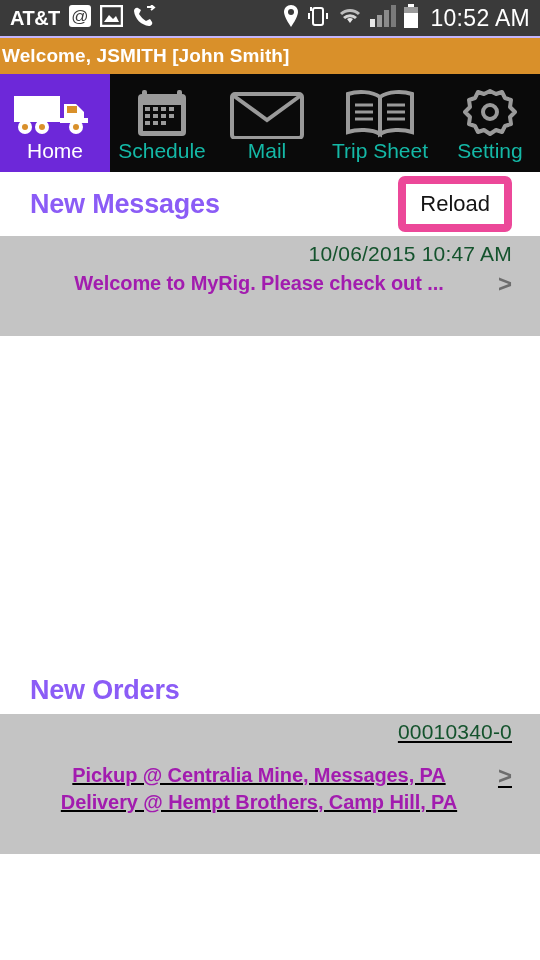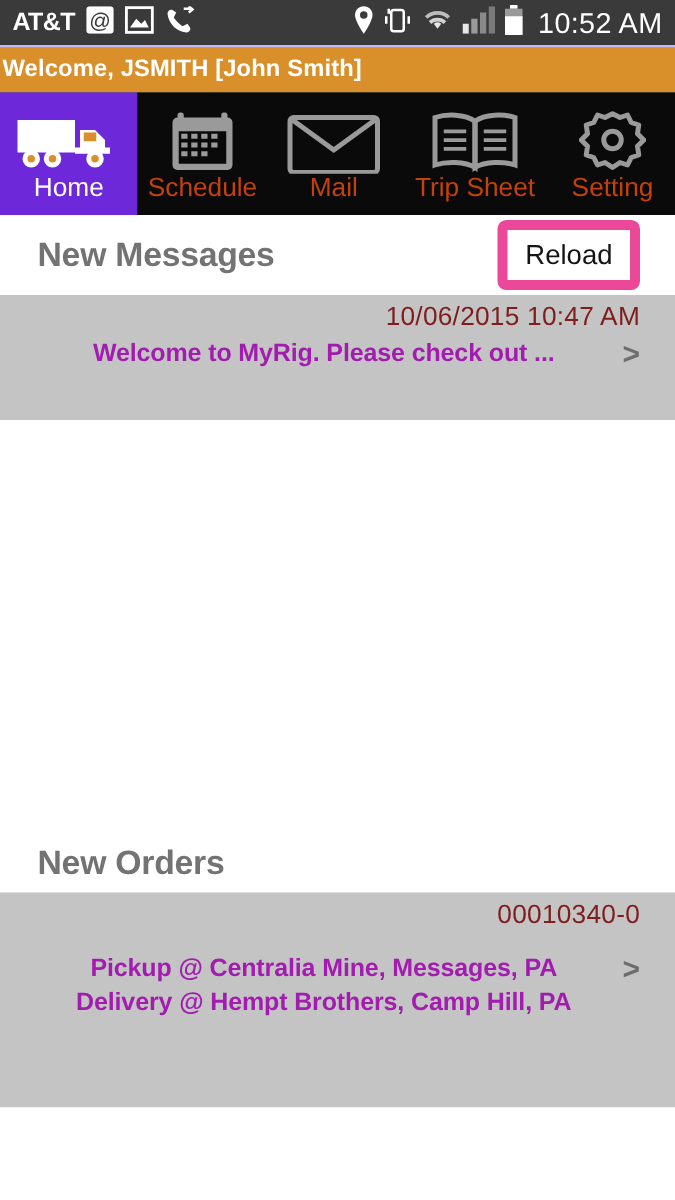--- a/index.html
+++ b/index.html
@@ -93,40 +93,40 @@
   }
   .tab.active { background: #6d28d9; }
   .tab-icon {
     height: 54px;
     display: flex;
     align-items: center;
     justify-content: center;
   }
   .tab-label {
     font-size: 21px;
-    color: #c2410c;
+    color: #14b8a6;
     line-height: 1;
     padding-bottom: 6px;
     white-space: nowrap;
   }
   .tab.active .tab-label { color: #ffffff; }
 
   
   .section-header {
     display: flex;
     align-items: center;
     justify-content: space-between;
     padding: 0 28px 0 30px;
     box-sizing: border-box;
     background: #ffffff;
   }
   .section-title {
     font-size: 27px;
     font-weight: bold;
-    color: #737373;
+    color: #8b5cf6;
     letter-spacing: -0.2px;
   }
   .reload-btn {
     border: 8px solid #ec4899;
     border-radius: 7px;
     background: #ffffff;
     color: #141414;
     font-size: 22px;
     font-family: "Liberation Sans", sans-serif;
     padding: 9px 14px;
@@ -136,21 +136,21 @@
 
   
   .list-block {
     background: #c4c4c4;
     width: 100%;
     box-sizing: border-box;
   }
   .row-meta {
     text-align: right;
     font-size: 21px;
-    color: #7f1d1d;
+    color: #14532d;
     padding: 6px 28px 0 0;
     letter-spacing: 0.2px;
   }
   .row-body {
     display: flex;
     align-items: flex-start;
     justify-content: space-between;
     padding: 4px 28px 0 30px;
     box-sizing: border-box;
   }
@@ -341,21 +341,21 @@
       </div>
     </div>
   </div>
 
   <div class="spacer-white" style="height:330px;"></div>
 
   <div class="section-header" style="height:48px;">
     <span class="section-title">New Orders</span>
   </div>
 
-  <div class="list-block" style="height:172px;">
+  <div class="list-block" style="height:140px;text-decoration:underline;">
     <div>
       <div class="row-meta">00010340-0</div>
       <div class="row-body" style="padding-top:18px;">
         <div class="row-lines">
           <div class="row-line">Pickup @ Centralia Mine, Messages, PA</div>
           <div class="row-line">Delivery @ Hempt Brothers, Camp Hill, PA</div>
         </div>
         <span class="chevron">&gt;</span>
       </div>
     </div>

